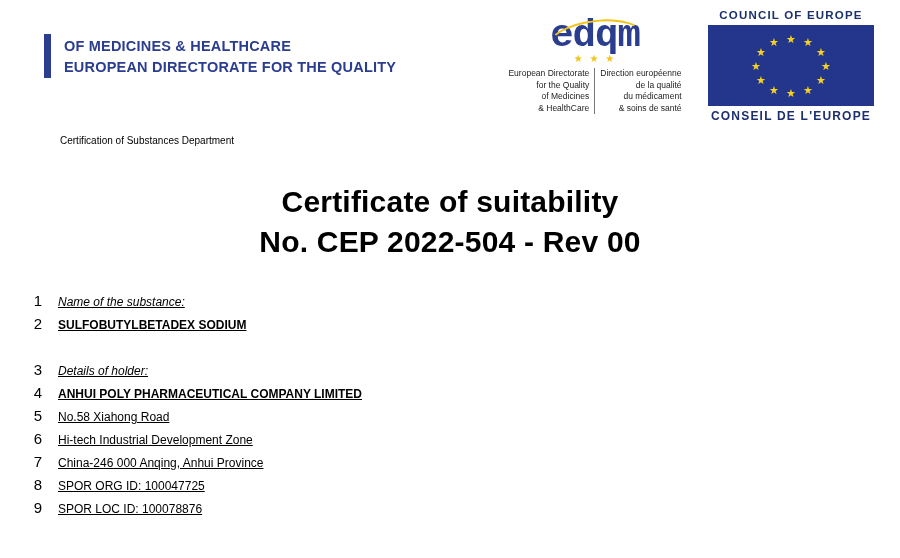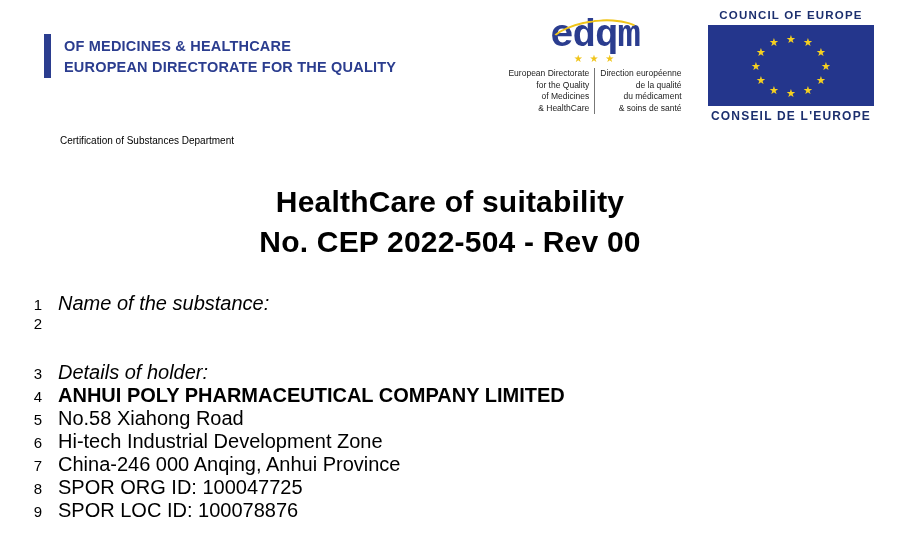--- a/index.html
+++ b/index.html
@@ -170,23 +170,24 @@
   }
   .row .num {
     width: 42px;
     text-align: right;
     padding-right: 16px;
     font-size: 15px;
     color: #000;
     flex: none;
   }
   .row .txt {
-    font-size: 20px;
+    font-size: 12px;
     color: #000;
     white-space: pre;
+    text-decoration: underline;
   }
   .row .txt.italic { font-style: italic; }
   .row .txt.bold { font-weight: bold; }
   .row.spacer { height: 23px; }
 </style>
 </head>
 <body>
 
 <div class="header">
 
@@ -232,31 +233,32 @@
       <span class="star" style="left:53px; top:27px;">★</span>
       <span class="star" style="left:66px; top:17px;">★</span>
     </div>
     <div class="coe-sub">CONSEIL DE L'EUROPE</div>
   </div>
 </div>
 
 <div class="dept">Certification of Substances Department</div>
 
 <div class="title-block">
-  <div class="line">HealthCare of suitability</div>
+  <div class="line">Certificate of suitability</div>
   <div class="line">No. CEP 2022-504 - Rev 00</div>
 </div>
 
 <div class="body-lines">
     <div class="row">
       <div class="num">1</div>
       <div class="txt italic">Name of the substance:</div>
     </div>
     <div class="row">
       <div class="num">2</div>
+      <div class="txt bold">SULFOBUTYLBETADEX SODIUM</div>
     </div>
     <div class="row spacer">
       <div class="num"></div>
       <div class="txt"></div>
     </div>
     <div class="row">
       <div class="num">3</div>
       <div class="txt italic">Details of holder:</div>
     </div>
     <div class="row">

